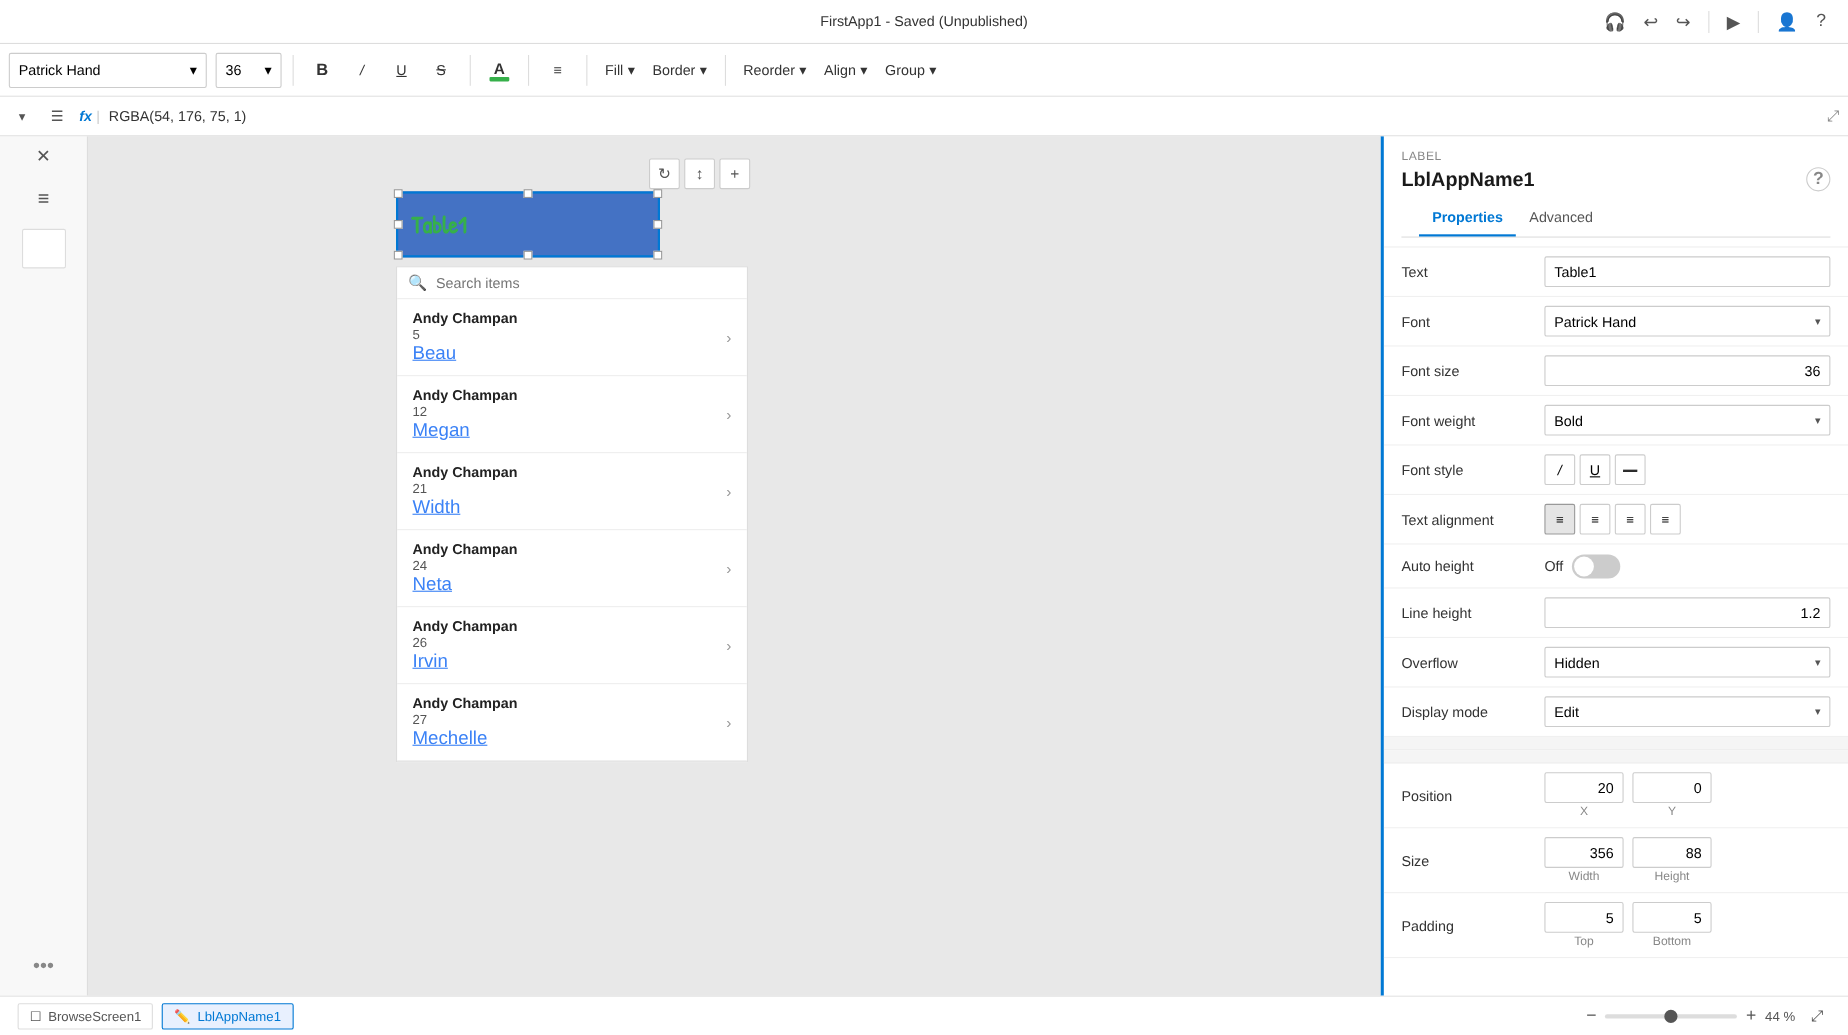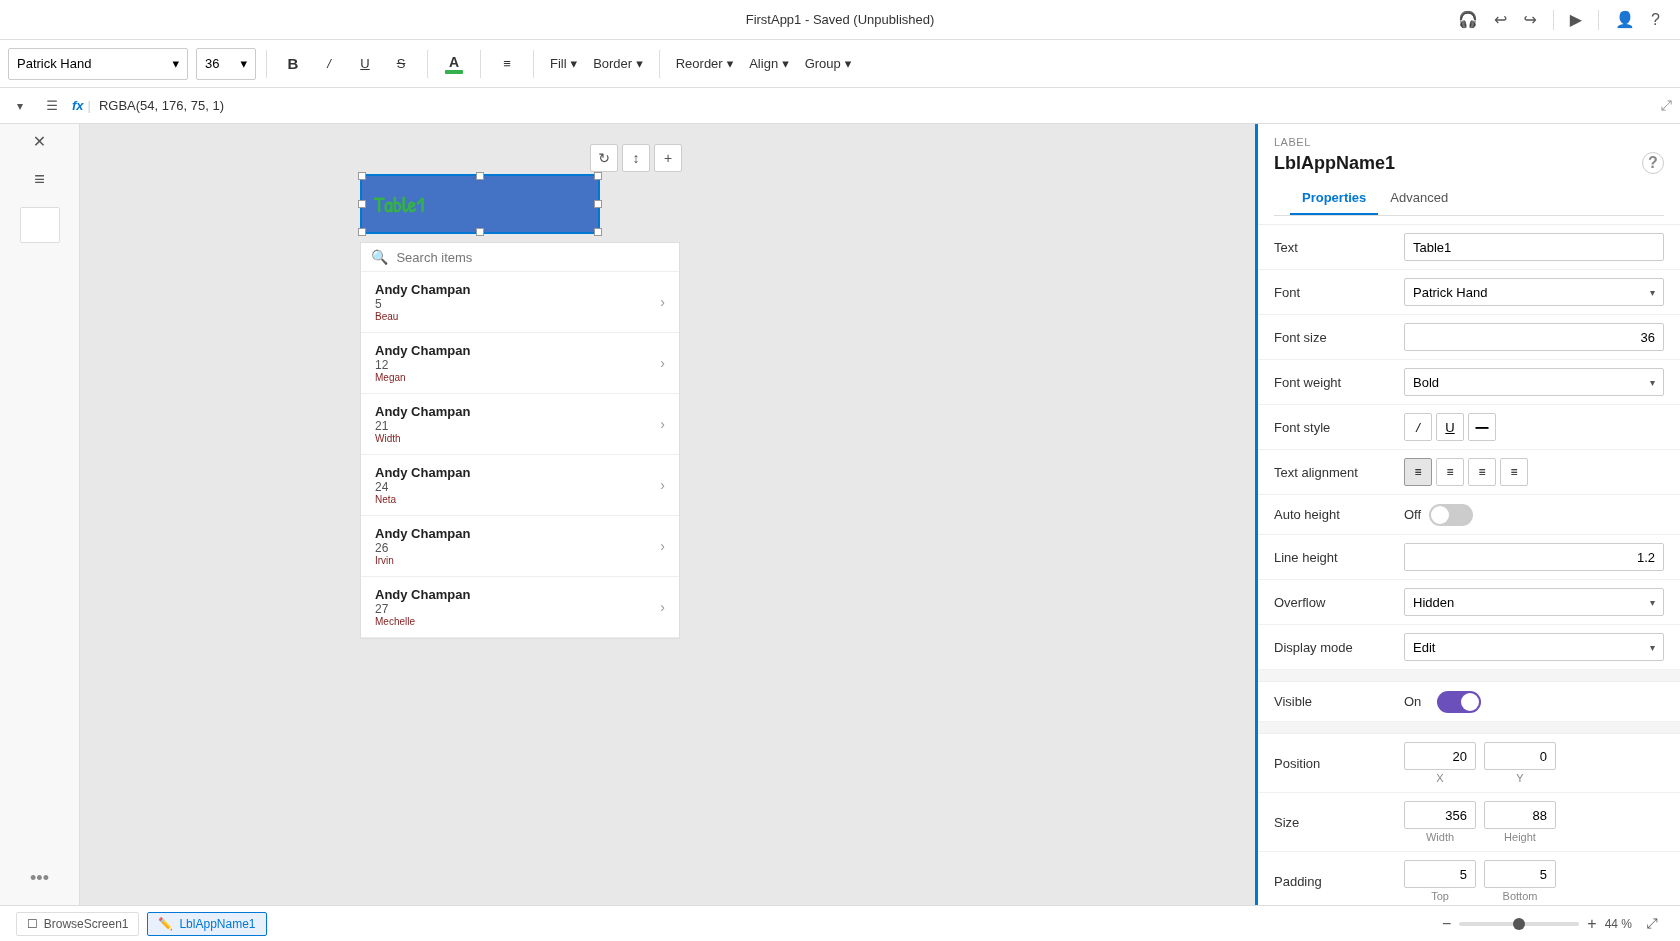--- a/index.html
+++ b/index.html
@@ -302,22 +302,23 @@
     .gallery-item-title {
       font-size: 13px;
       font-weight: 600;
       color: #222;
     }
     .gallery-item-sub1 {
       font-size: 12px;
       color: #555;
     }
     .gallery-item-sub2 {
-      font-size: 10px;
-      color: #7f1d1d;
+      font-size: 17px;
+      color: #3b82f6;
+      text-decoration: underline;
     }
     .gallery-item-chevron {
       color: #999;
       font-size: 14px;
     }
 
     
     .right-panel {
       width: 425px;
       background: #fff;
@@ -862,29 +863,20 @@
       <div class="prop-row">
         <span class="prop-label">Display mode</span>
         <div class="prop-dropdown">
           <span>Edit</span>
           <span class="prop-dropdown-arrow">▾</span>
         </div>
       </div>
 
       <div class="prop-separator"></div>
 
-      <div class="prop-row">
-        <span class="prop-label">Visible</span>
-        <div class="toggle-container">
-          <span class="visible-on-label">On</span>
-          <div class="toggle on">
-            <div class="toggle-thumb"></div>
-          </div>
-        </div>
-      </div>
 
       <div class="prop-separator"></div>
 
       <div class="pos-size-row">
         <span class="pos-size-label">Position</span>
         <div class="pos-inputs">
           <div class="pos-input-group">
             <input class="pos-input" value="20" style="">
             <span class="pos-input-label">X</span>
           </div>

